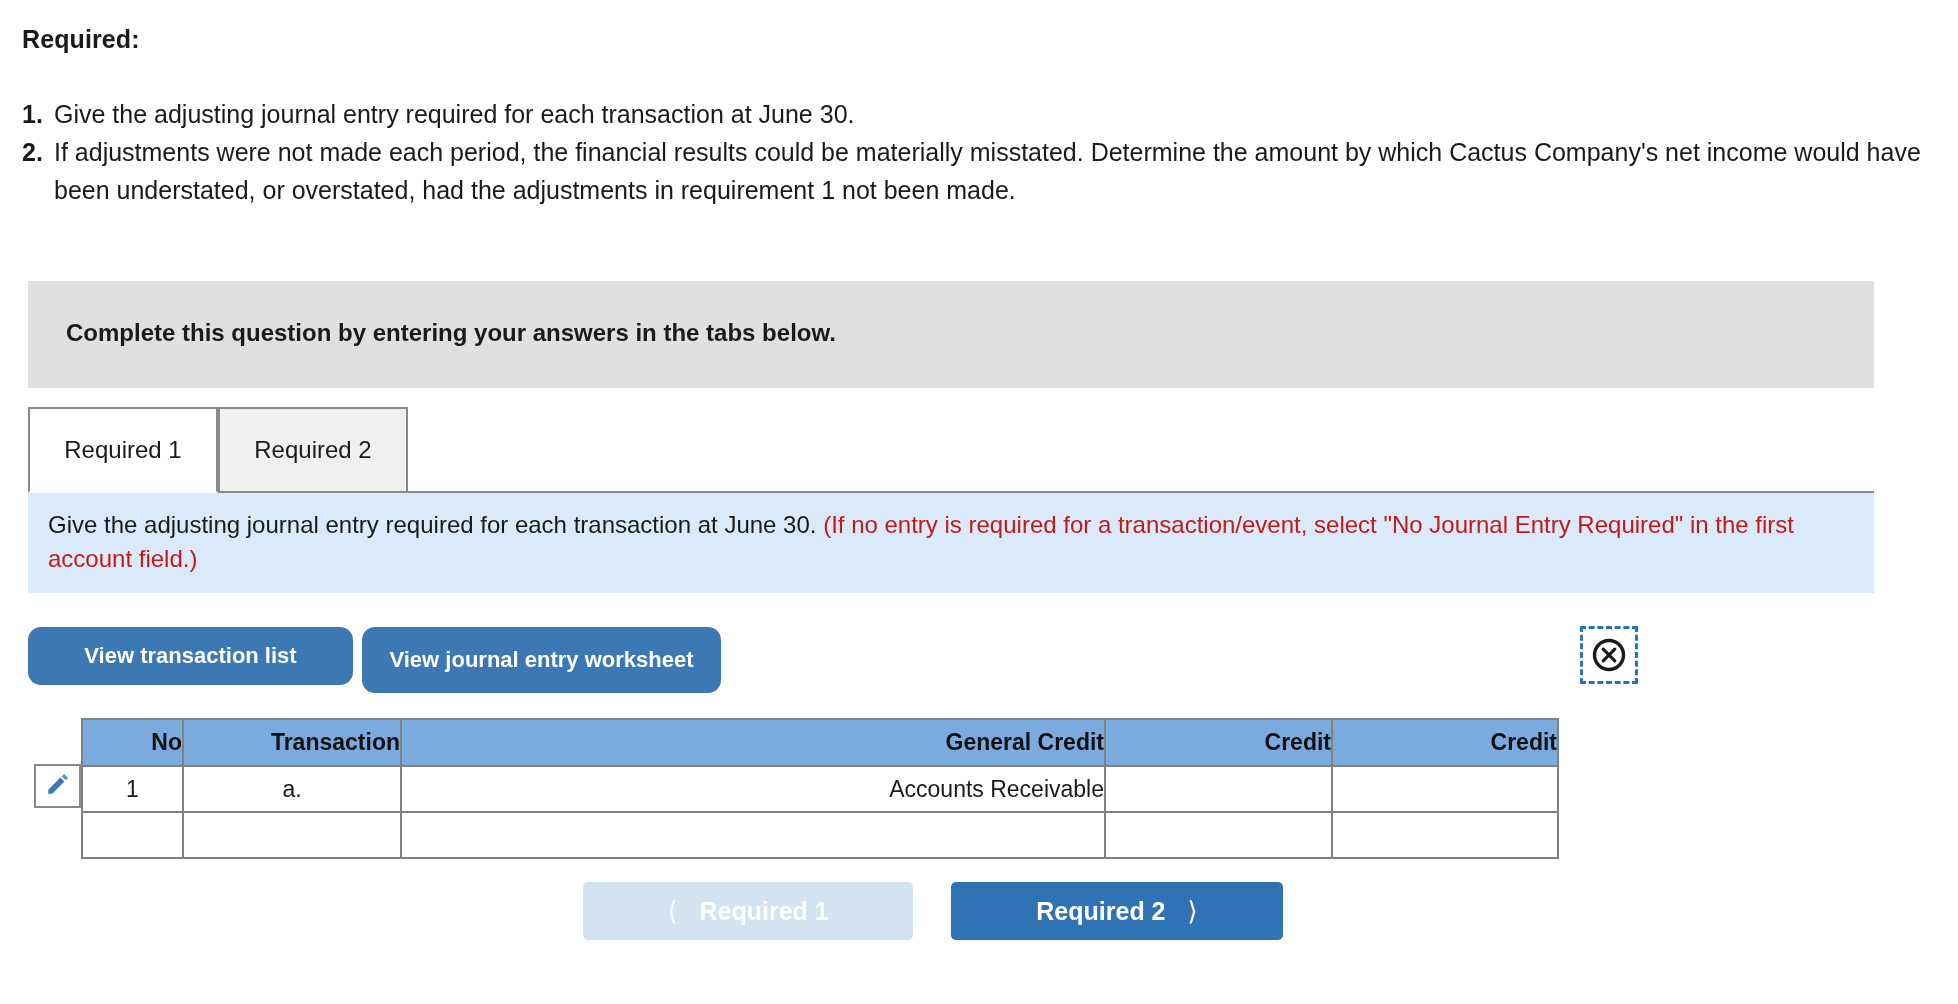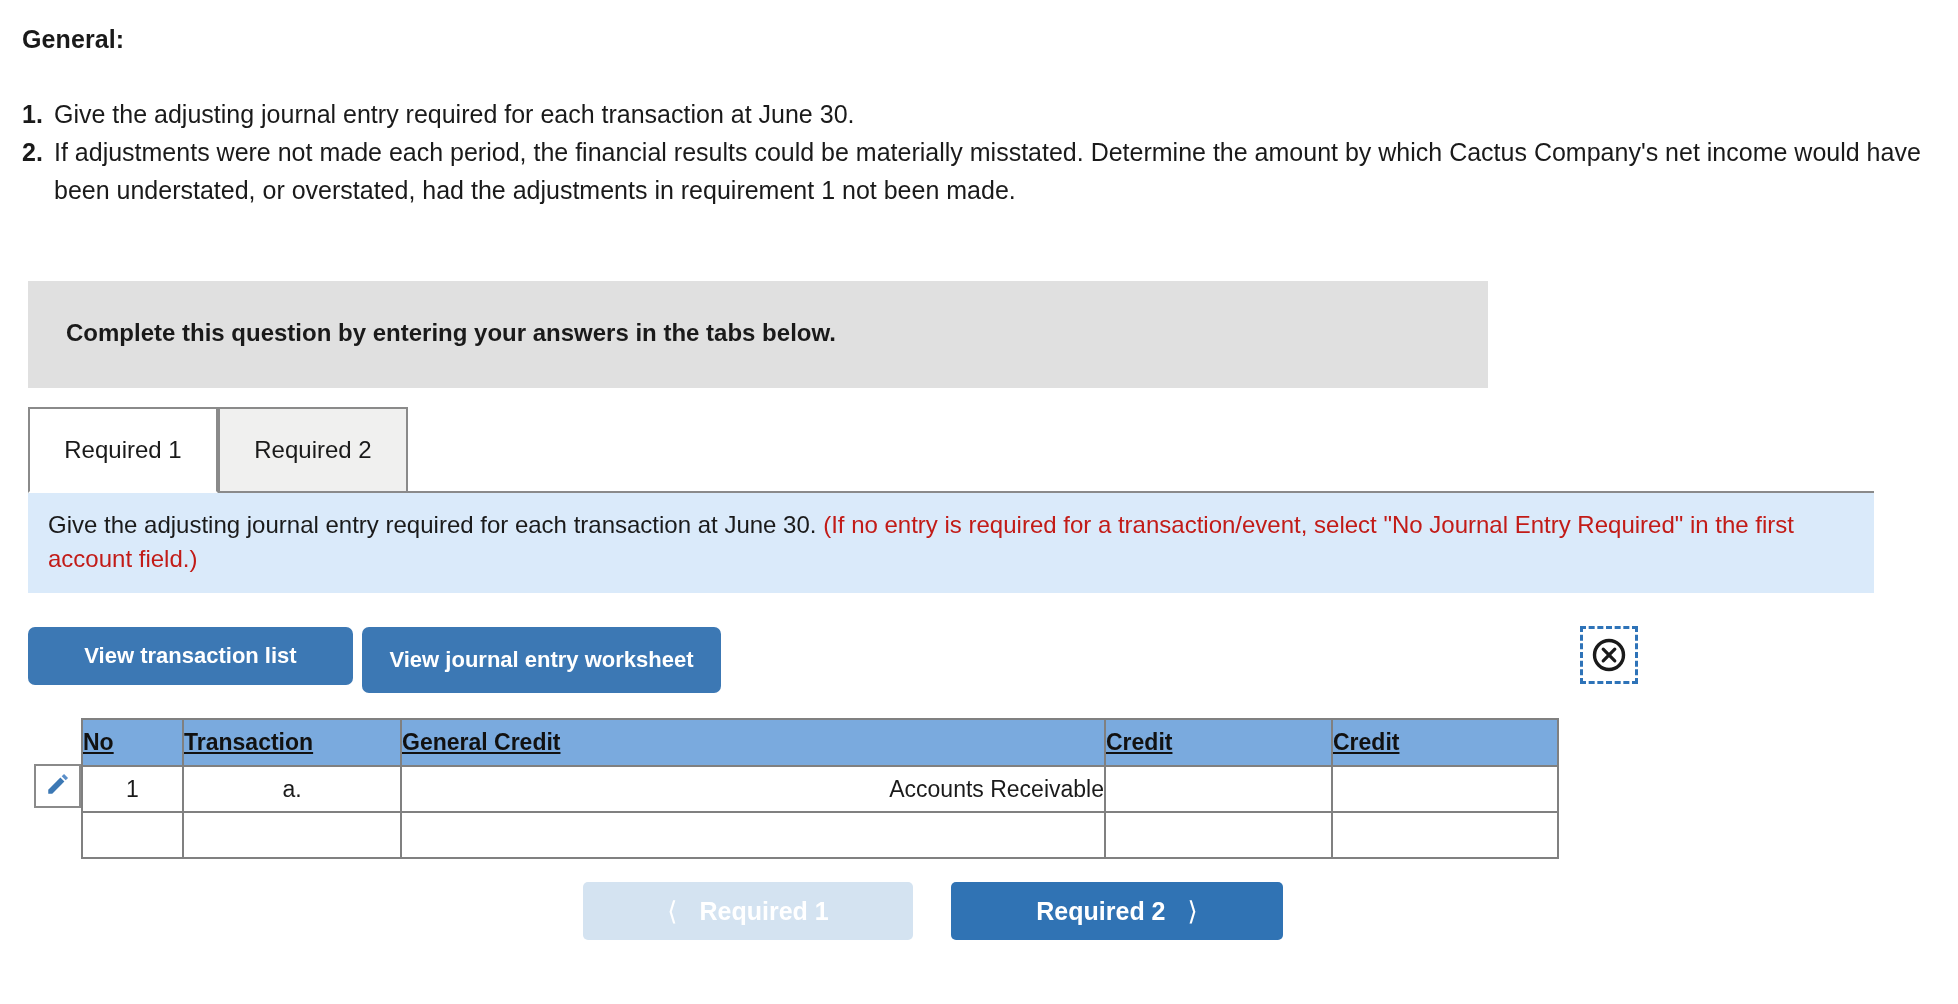--- a/index.html
+++ b/index.html
@@ -44,21 +44,21 @@
   }
   .req-text {
     flex: 1 1 auto;
   }
 
   
   .grey-banner {
     position: absolute;
     left: 28px;
     top: 281px;
-    width: 1460px;
+    width: 1846px;
     height: 107px;
     background: #e0e0e0;
     box-sizing: border-box;
   }
   .grey-banner-text {
     position: absolute;
     left: 38px;
     top: 38px;
     font-size: 24px;
     font-weight: bold;
@@ -130,21 +130,21 @@
   }
   .info-text .hint {
     color: #c21b17;
   }
 
   
   .btn {
     position: absolute;
     box-sizing: border-box;
     border: none;
-    border-radius: 7px;
+    border-radius: 13px;
     background: #3c78b4;
     color: #ffffff;
     font-family: "Liberation Sans", sans-serif;
     font-size: 22px;
     font-weight: bold;
     display: flex;
     align-items: center;
     justify-content: center;
     cursor: pointer;
     padding: 0;
@@ -207,23 +207,22 @@
   table.journal td {
     border: 2px solid #808080;
     height: 44px;
     font-size: 23px;
     padding: 0;
   }
   table.journal thead th {
     background: #7aaade;
     color: #111111;
     font-weight: bold;
-    text-align: left;
+    text-align: right;
     height: 45px;
-    text-decoration: underline;
   }
   table.journal td {
     background: #ffffff;
     color: #1a1a1a;
   }
   td.c-no, td.c-tx { text-align: center; }
   td.c-gj { text-align: right; padding-left: 9px; }
 
   
   .navbtn {
@@ -254,21 +253,21 @@
     top: 882px;
     width: 332px;
     height: 58px;
     background: #3073b4;
   }
   .chev { font-size: 26px; font-weight: normal; }
 </style>
 </head>
 <body>
 
-<div class="req-heading">General:</div>
+<div class="req-heading">Required:</div>
 
 <div class="req-list">
   <div class="req-item">
     <span class="req-num">1.</span>
     <span class="req-text">Give the adjusting journal entry required for each transaction at June 30.</span>
   </div>
   <div class="req-item">
     <span class="req-num">2.</span>
     <span class="req-text">If adjustments were not made each period, the financial results could be materially misstated. Determine the amount by which Cactus Company's net income would have been understated, or overstated, had the adjustments in requirement 1 not been made.</span>
   </div>

